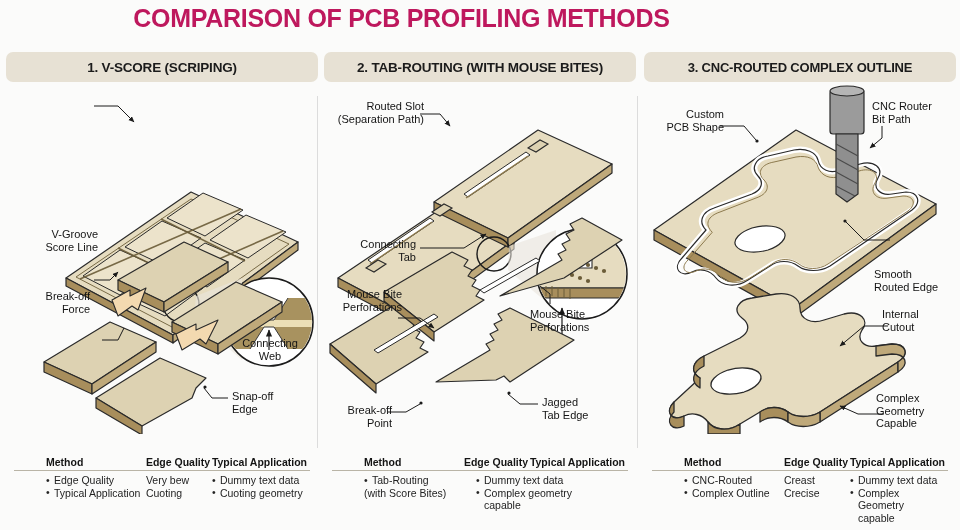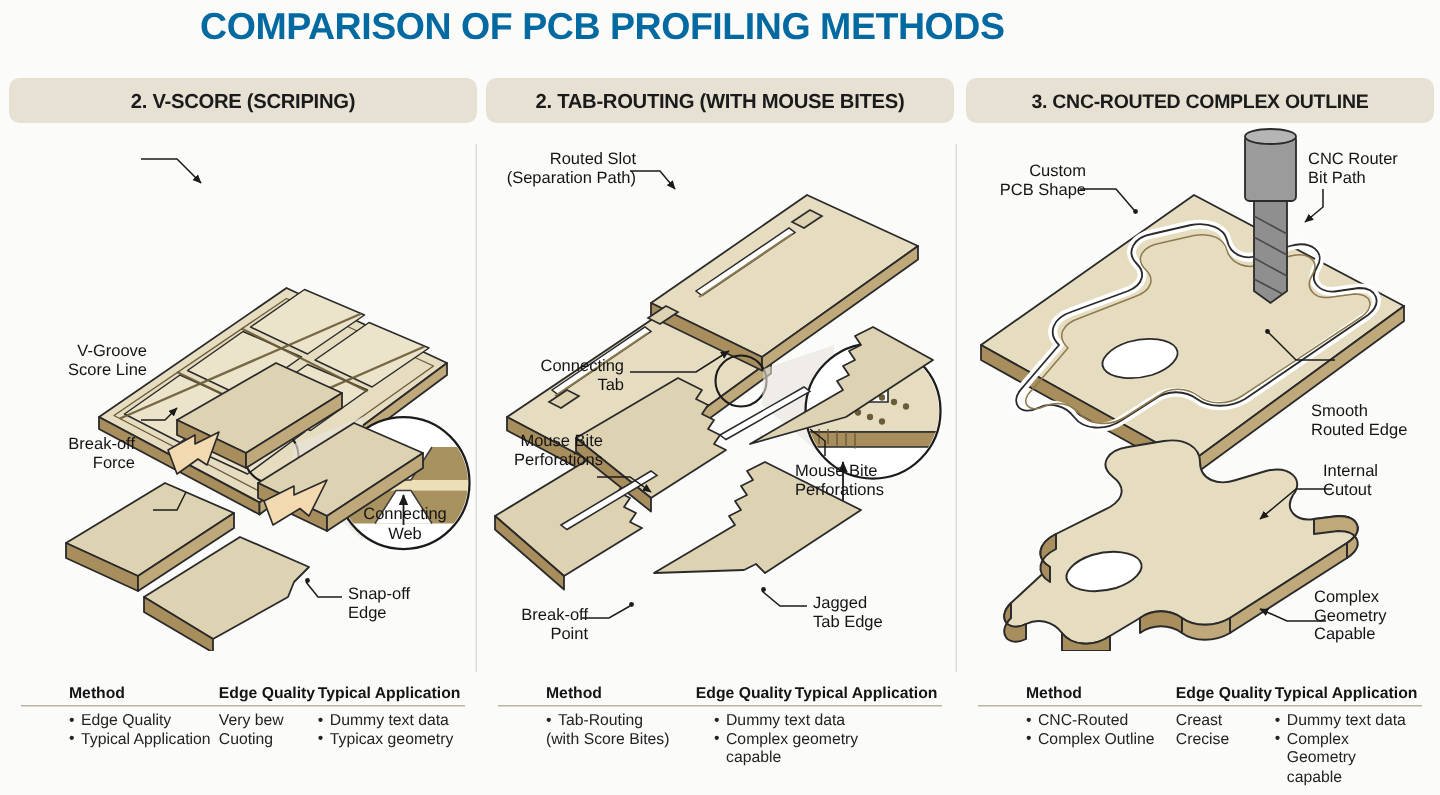--- a/index.html
+++ b/index.html
@@ -3,21 +3,21 @@
 <meta charset="utf-8">
 <style>
   html,body{margin:0;padding:0;}
   body{
     width:960px;height:530px;background:#fbfbfa;
     font-family:"Liberation Sans", sans-serif;
     color:#1b1b1b;overflow:hidden;position:relative;
   }
   .title{
     position:absolute;top:4px;left:0;width:803px;text-align:center;
-    font-size:25px;font-weight:bold;letter-spacing:-0.3px;color:#0369a1;
+    font-size:25px;font-weight:bold;letter-spacing:-0.3px;color:#be185d;
   }
   .col{position:absolute;top:52px;width:312px;height:478px;}
   .col1{left:6px;}
   .col2{left:324px;}
   .col3{left:644px;}
   .divider{
     position:absolute;top:96px;width:1px;height:352px;background:#dcdcdc;
   }
   .div1{left:317px;} .div2{left:637px;}
 
@@ -47,21 +47,21 @@
 </style>
 </head>
 <body>
 
 <div class="title">COMPARISON OF PCB PROFILING METHODS</div>
 
 <div class="divider div1"></div>
 <div class="divider div2"></div>
 
 <div class="col col1">
-  <div class="hdr">2. V-SCORE (SCRIPING)</div>
+  <div class="hdr">1. V-SCORE (SCRIPING)</div>
 
   <div class="art">
     <svg width="312" height="352" viewBox="0 0 312 352">
       <defs>
         <marker id="ah" markerWidth="7" markerHeight="7" refX="5.5" refY="2.6" orient="auto">
           <path d="M0,0 L6,2.6 L0,5.2 z" fill="#1b1b1b"></path>
         </marker>
       </defs>
 
       <g stroke="#2a2a2a" stroke-width="1.2" stroke-linejoin="round">
@@ -154,21 +154,21 @@
       <div class="c-m td">
         <div class="li">Edge Quality</div>
         <div class="li">Typical Application</div>
       </div>
       <div class="c-e td">
         <div>Very bew</div>
         <div>Cuoting</div>
       </div>
       <div class="c-a td">
         <div class="li">Dummy text data</div>
-        <div class="li">Typicax geometry</div>
+        <div class="li">Cuoting geometry</div>
       </div>
     </div>
   </div>
 </div>
 
 <div class="col col2">
   <div class="hdr">2. TAB-ROUTING (WITH MOUSE BITES)</div>
 
   <div class="art">
     <svg width="312" height="352" viewBox="0 0 312 352">

